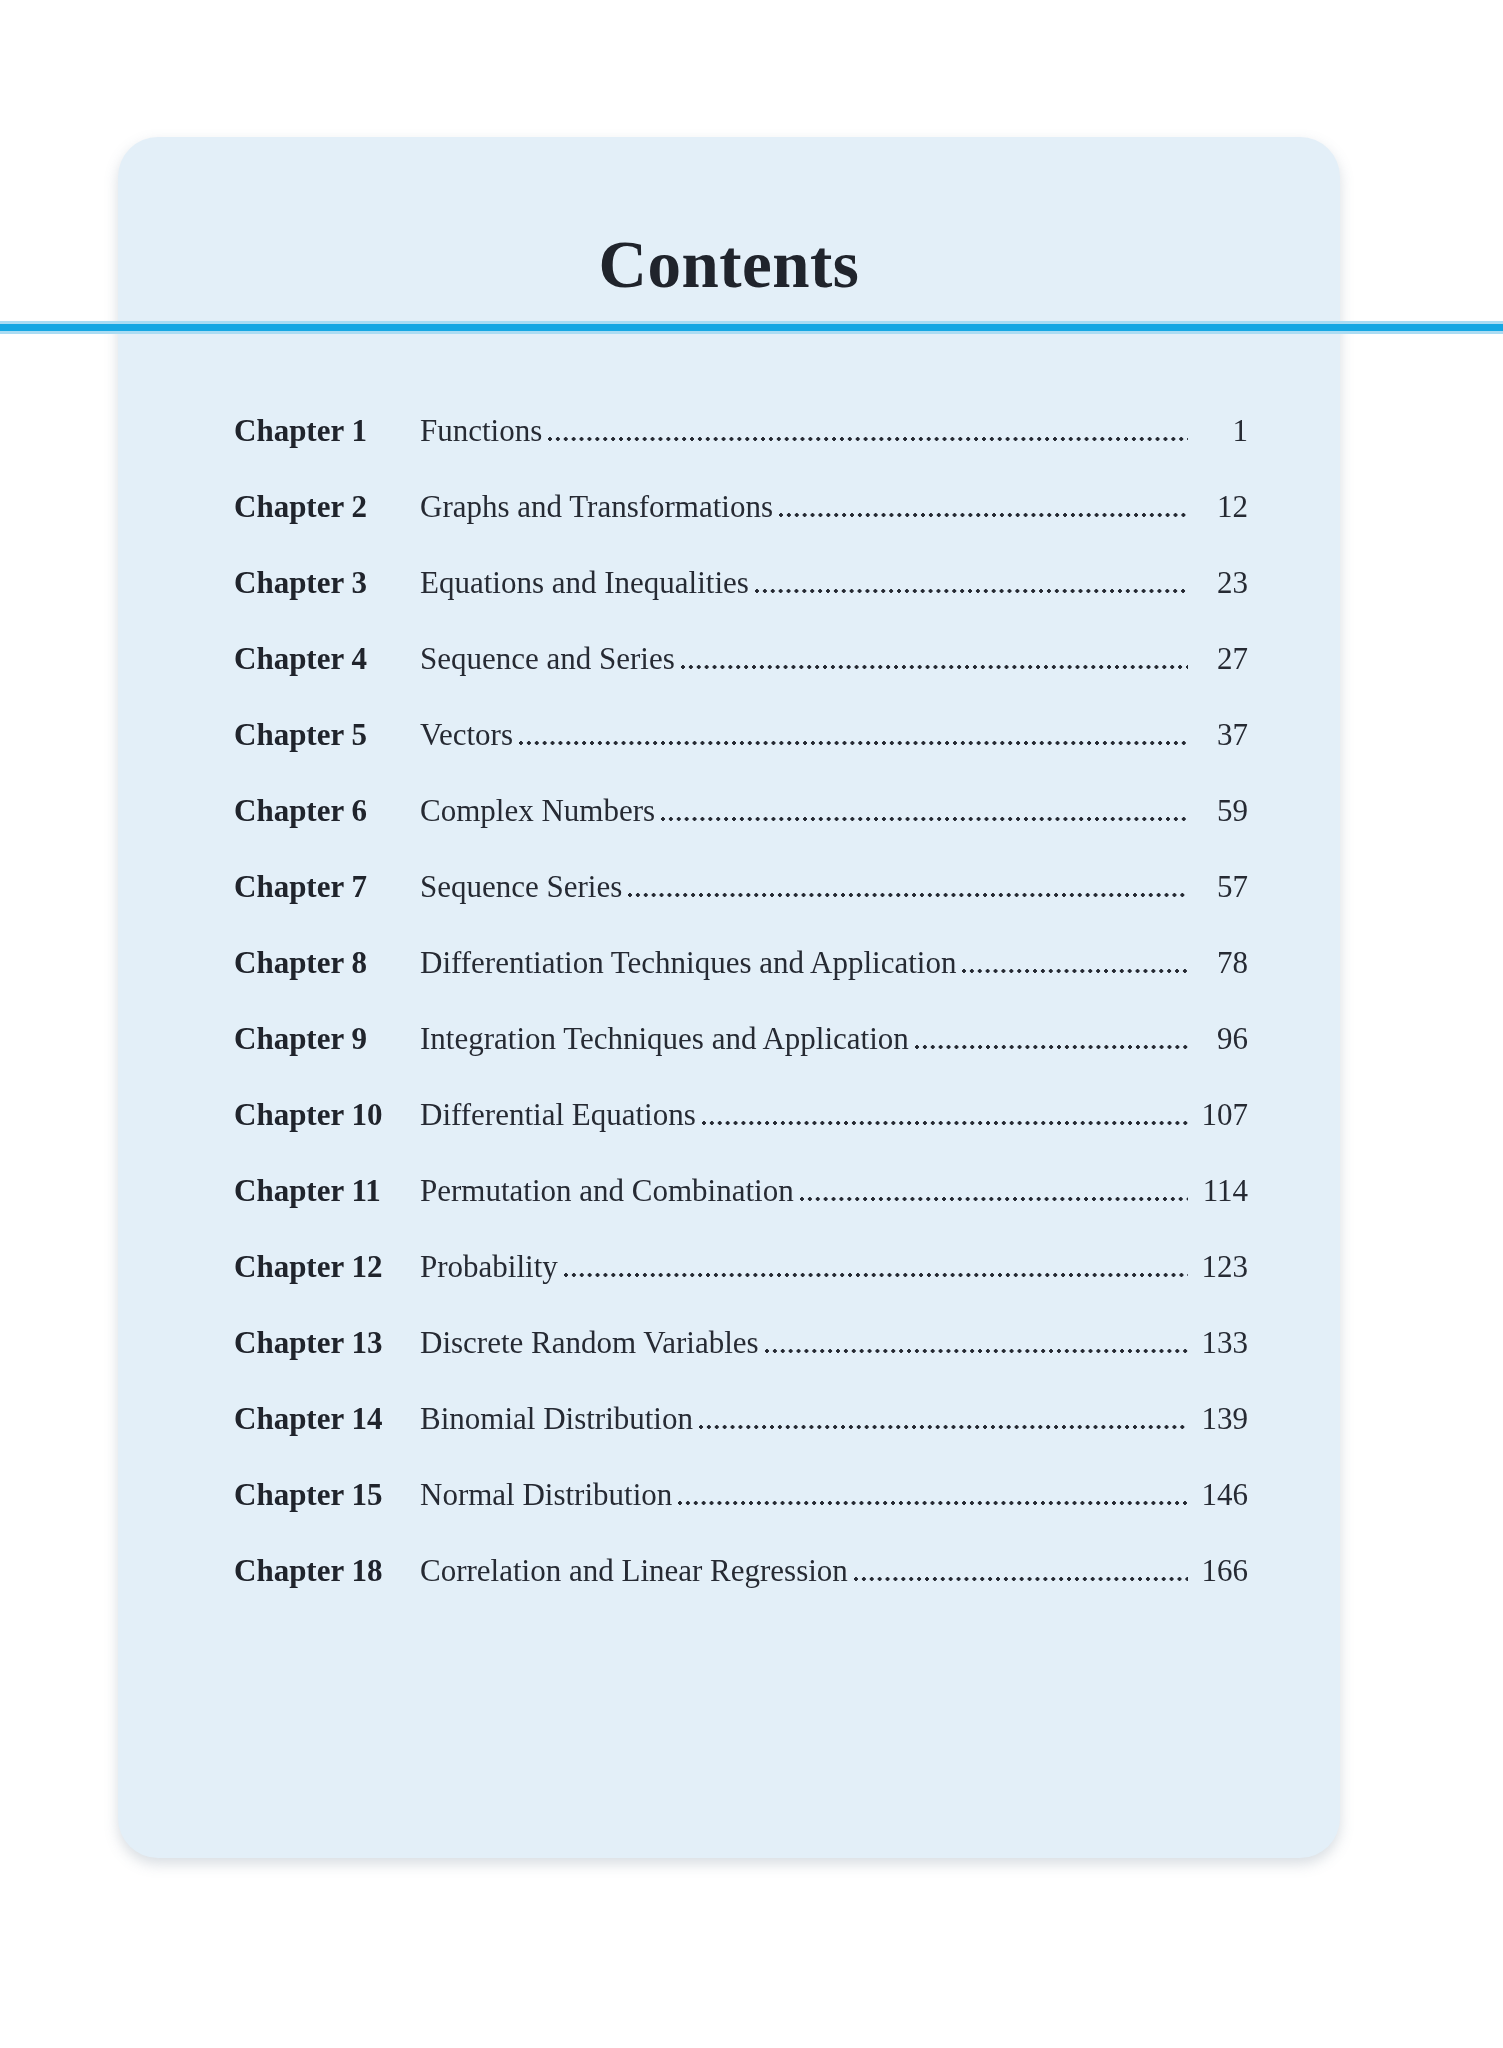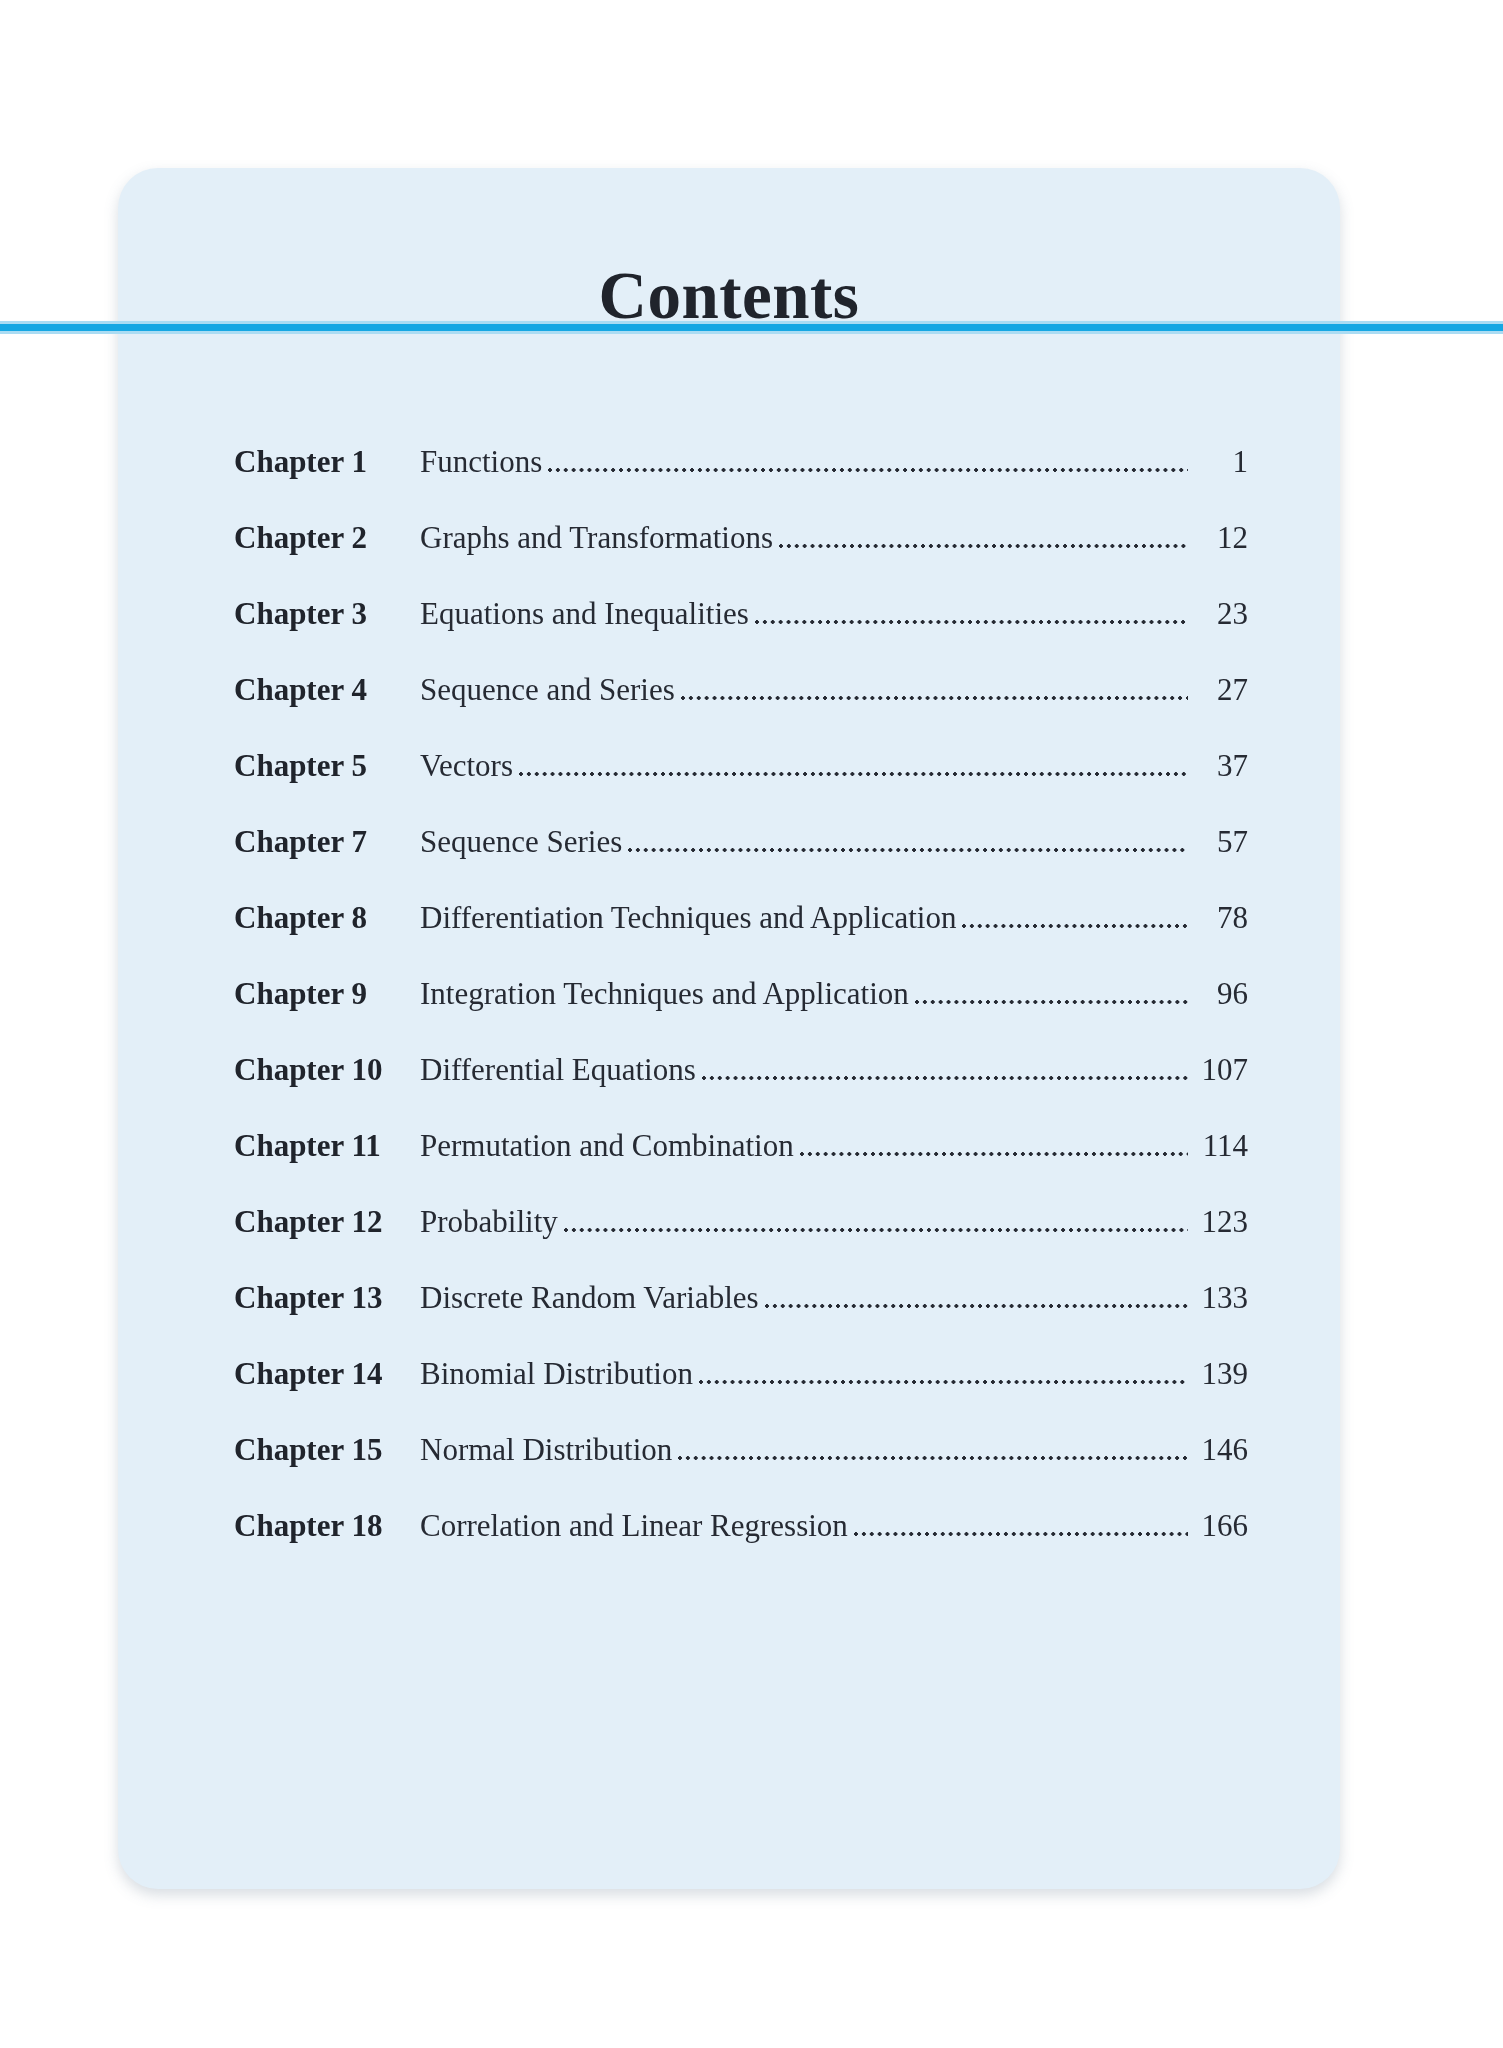--- a/index.html
+++ b/index.html
@@ -17,21 +17,20 @@
   }
   .panel {
     position: absolute;
     left: 118px;
     top: 137px;
     width: 1222px;
     height: 1721px;
     background: #e3eff8;
     border-radius: 40px;
     box-shadow: 0 6px 14px rgba(100, 120, 140, 0.25);
-    margin-top: 31px;
   }
   h1.contents-title {
     margin: 0;
     padding-top: 94px;
     text-align: center;
     font-size: 67px;
     line-height: 1;
     font-weight: bold;
     color: #20242c;
     letter-spacing: 0.5px;
@@ -116,20 +115,26 @@
     <span class="page">27</span>
   </div>
 
   <div class="row">
     <span class="chap">Chapter 5</span>
     <span class="ttl">Vectors</span>
     <span class="leader"></span>
     <span class="page">37</span>
   </div>
 
+  <div class="row">
+    <span class="chap">Chapter 6</span>
+    <span class="ttl">Complex Numbers</span>
+    <span class="leader"></span>
+    <span class="page">59</span>
+  </div>
 
   <div class="row">
     <span class="chap">Chapter 7</span>
     <span class="ttl">Sequence Series</span>
     <span class="leader"></span>
     <span class="page">57</span>
   </div>
 
   <div class="row">
     <span class="chap">Chapter 8</span>

